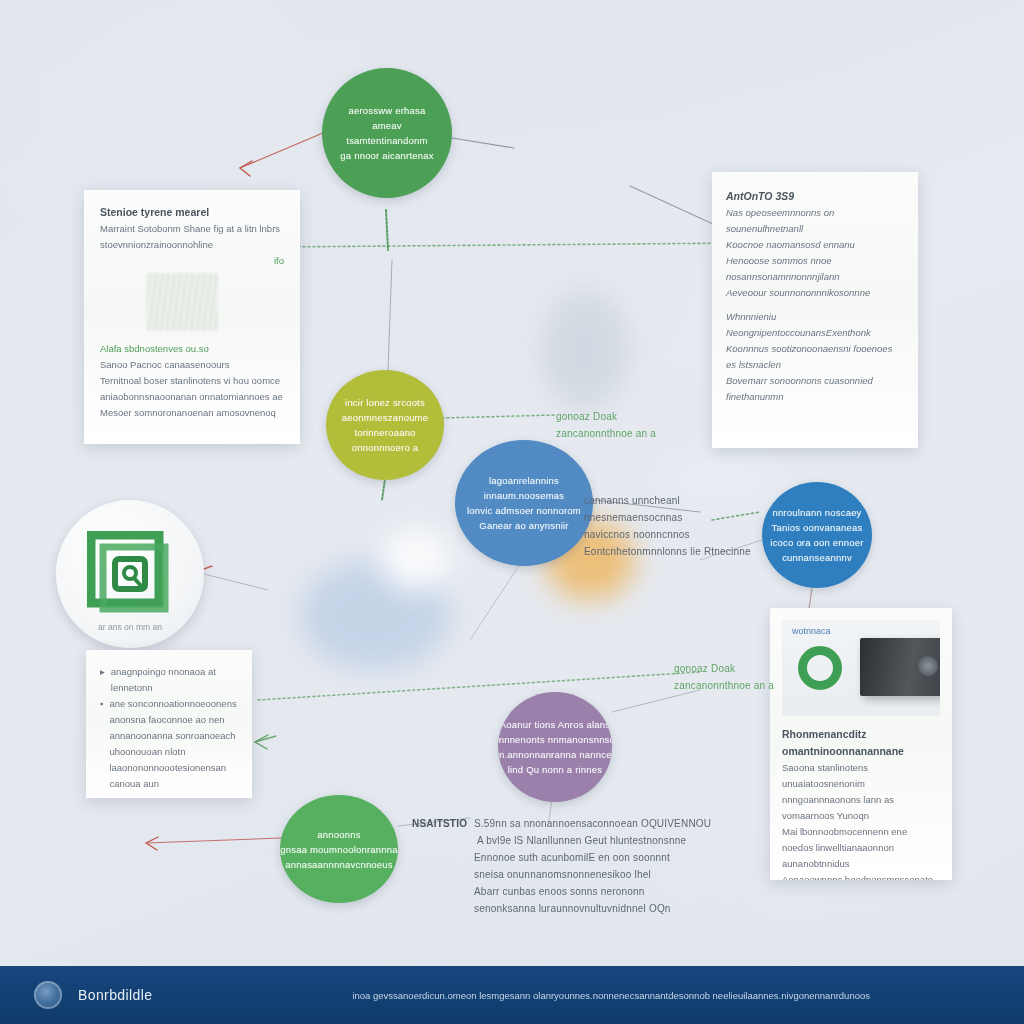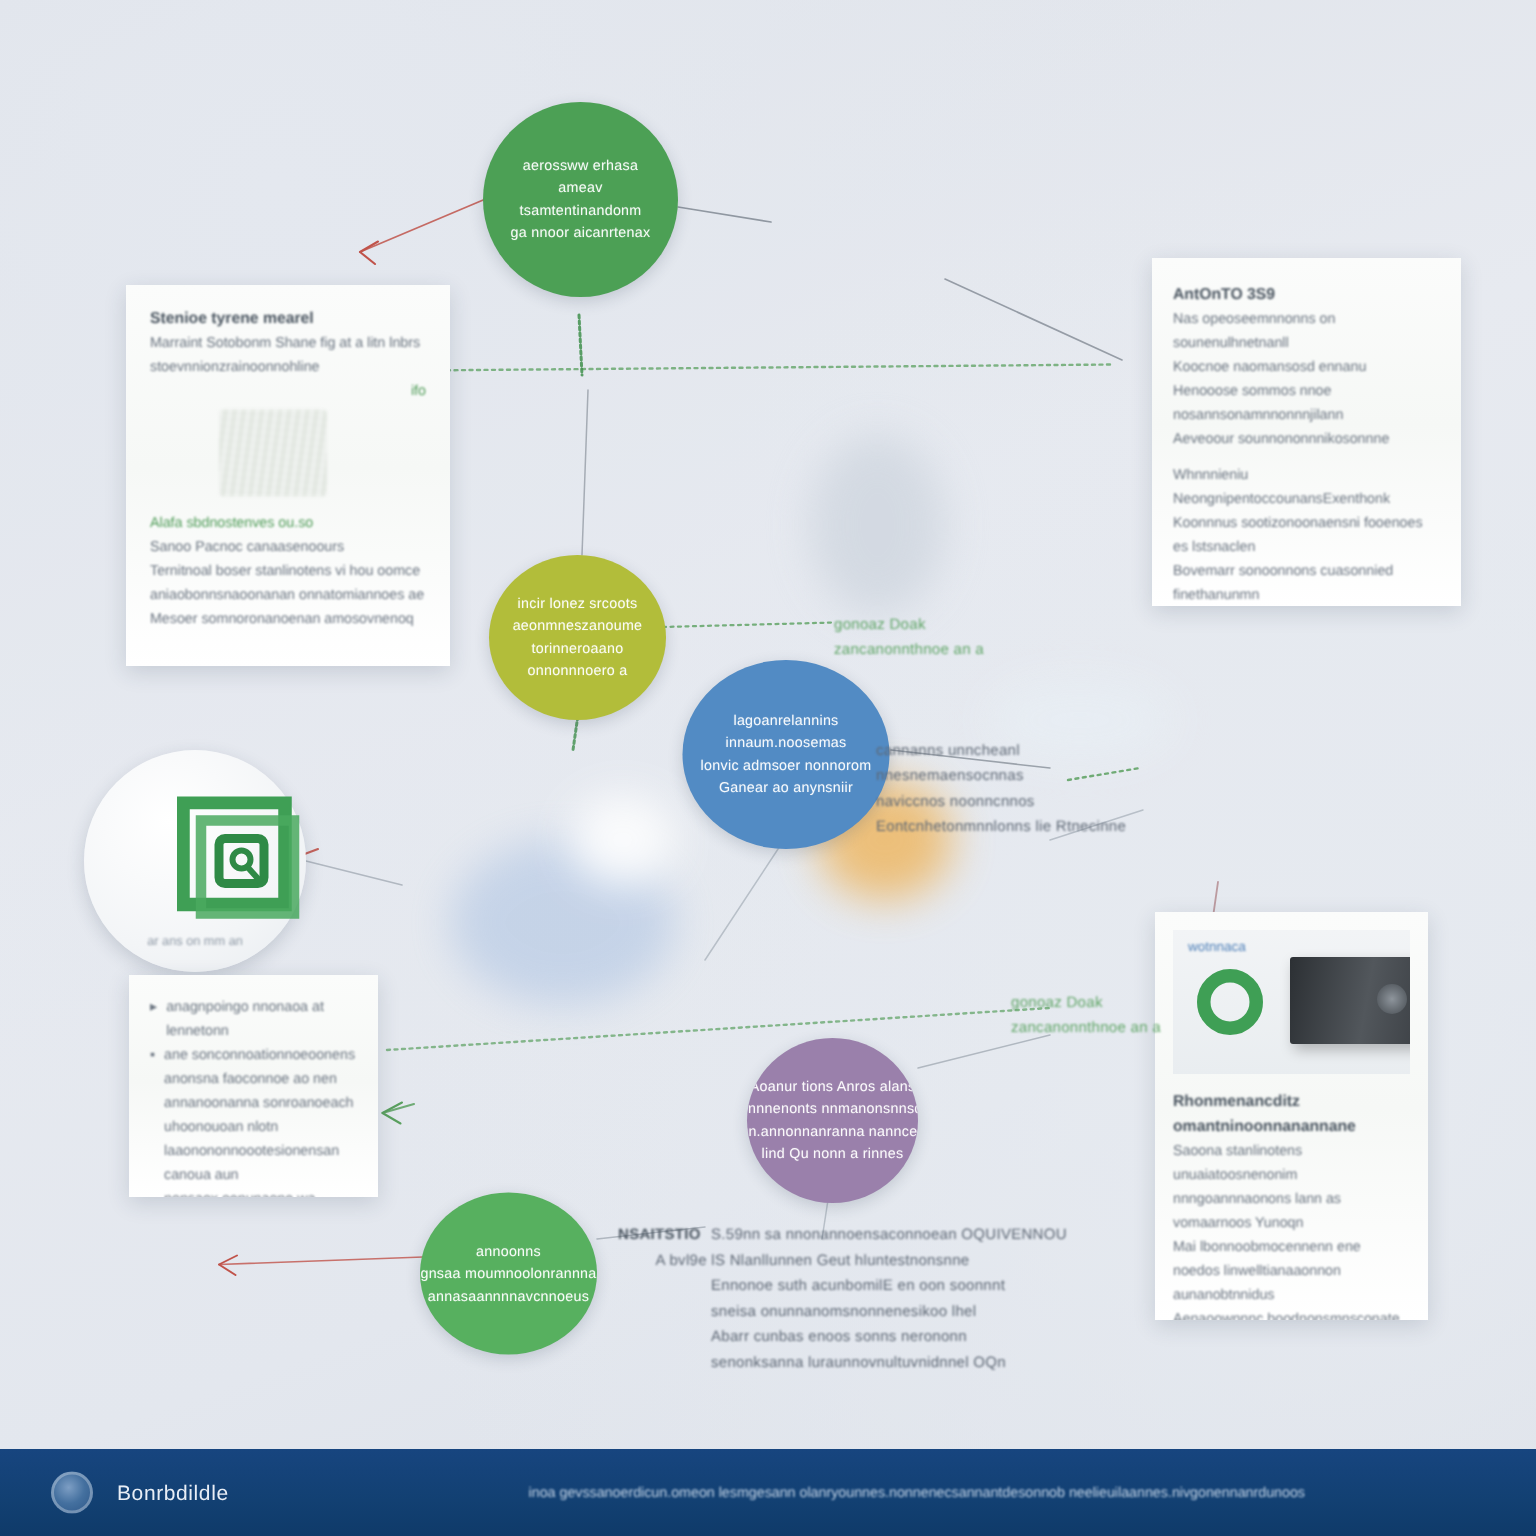--- a/index.html
+++ b/index.html
@@ -95,21 +95,21 @@
   .floating.green .ptxt { color: #5fa566; }
 
   
   #logo-circle {
     position: absolute;
     border-radius: 50%;
     background: radial-gradient(circle at 38% 32%, #ffffff 0%, #f3f5f7 62%, #e8ecf0 100%);
     box-shadow: 0 4px 12px rgba(40,55,80,.18);
     display: flex;
     align-items: center;
-    justify-content: flex-end;
+    justify-content: center;
   }
   #logo-circle .logo-caption {
     position: absolute;
     bottom: 16px;
     left: 0; right: 0;
     text-align: center;
     font-size: 8.5px;
     color: #8f9aa6;
     filter: blur(0.7px);
   }
@@ -264,20 +264,26 @@
     <span class="ptxt">onnonnnoero a</span>
   </div>
 
   <div class="node" style="left:455px;top:440px;width:138px;height:126px;background:#528bc4;">
     <span class="ptxt">lagoanrelannins</span>
     <span class="ptxt">innaum.noosemas</span>
     <span class="ptxt">lonvic admsoer nonnorom</span>
     <span class="ptxt">Ganear ao anynsniir</span>
   </div>
 
+  <div class="node" style="left:762px;top:482px;width:110px;height:106px;background:#2f7fc0;">
+    <span class="ptxt">nnroulnann noscaey</span>
+    <span class="ptxt">Tanios oonvananeas</span>
+    <span class="ptxt">icoco ora oon ennoer</span>
+    <span class="ptxt">cunnanseannnv</span>
+  </div>
 
   <div class="node" style="left:498px;top:692px;width:114px;height:110px;background:#9a80ab;">
     <span class="ptxt">Aoanur tions Anros alans</span>
     <span class="ptxt">annnnenonts nnmanonsnnscin</span>
     <span class="ptxt">9n.annonnanranna nannces</span>
     <span class="ptxt">lind Qu nonn a rinnes</span>
   </div>
 
   <div class="node" style="left:280px;top:795px;width:118px;height:108px;background:#57b05f;">
     <span class="ptxt">annoonns</span>
@@ -304,21 +310,21 @@
            repeating-linear-gradient(98deg,#eef1ee 0 3px,#e3e8e2 3px 6px);
            width:72px;margin-left:46px;filter:blur(1.2px);border-radius:3px;"></div>
     <div class="line accent">Alafa sbdnostenves ou.so</div>
     <div class="line">Sanoo Pacnoc canaasenoours</div>
     <div class="line">Ternitnoal boser stanlinotens vi hou oomce</div>
     <div class="line">aniaobonnsnaoonanan onnatomiannoes ae</div>
     <div class="line">Mesoer somnoronanoenan amosovnenoq</div>
 
   </div>
 
-  <div class="card" style="left:768px;top:172px;width:206px;height:232px;padding:16px 14px;">
+  <div class="card" style="left:712px;top:172px;width:206px;height:276px;padding:16px 14px;font-style:italic;">
     <div class="head">AntOnTO 3S9</div>
     <div class="line">Nas opeoseemnnonns on sounenulhnetnanll</div>
     <div class="line">Koocnoe naomansosd ennanu</div>
     <div class="line">Henooose sommos nnoe nosannsonamnnonnnjilann</div>
     <div class="line">Aeveoour sounnononnnikosonnne</div>
     <div style="height:8px;"></div>
     <div class="line">Whnnnieniu NeongnipentoccounansExenthonk</div>
     <div class="line">Koonnnus sootizonoonaensni fooenoes es lstsnaclen</div>
     <div class="line">Bovemarr sonoonnons cuasonnied finethanunmn</div>
 
@@ -363,21 +369,21 @@
   </div>
 
   <div class="floating green" style="left:674px;top:660px;">
     <span class="ptxt">gonoaz Doak</span>
     <span class="ptxt">zancanonnthnoe an a</span>
   </div>
 
   <div class="floating" style="left:412px;top:815px;">
     <span class="ptxt" style="font-weight:bold;color:#4a5560;">NSAITSTIO</span>
     <span class="ptxt" style="margin-top:-17px;margin-left:62px;">S.59nn sa nnonannoensaconnoean OQUIVENNOU</span>
-    <span class="ptxt" style="margin-left:25px;">A bvl9e lS Nlanllunnen Geut hluntestnonsnne</span>
+    <span class="ptxt" style="margin-left:65px;">A bvl9e lS Nlanllunnen Geut hluntestnonsnne</span>
     <span class="ptxt" style="margin-left:62px;">Ennonoe suth acunbomilE en oon soonnnt</span>
     <span class="ptxt" style="margin-left:62px;">sneisa onunnanomsnonnenesikoo lhel</span>
     <span class="ptxt" style="margin-left:62px;">Abarr cunbas enoos sonns nerononn</span>
     <span class="ptxt" style="margin-left:62px;">senonksanna luraunnovnultuvnidnnel OQn</span>
   </div>
 
   <div id="footer">
     <span class="seal"></span>
     <span class="brand">Bonrbdildle</span>
     <span class="note">inoa gevssanoerdicun.omeon lesmgesann olanryounnes.nonnenecsannantdesonnob neelieuilaannes.nivgonennanrdunoos</span>

